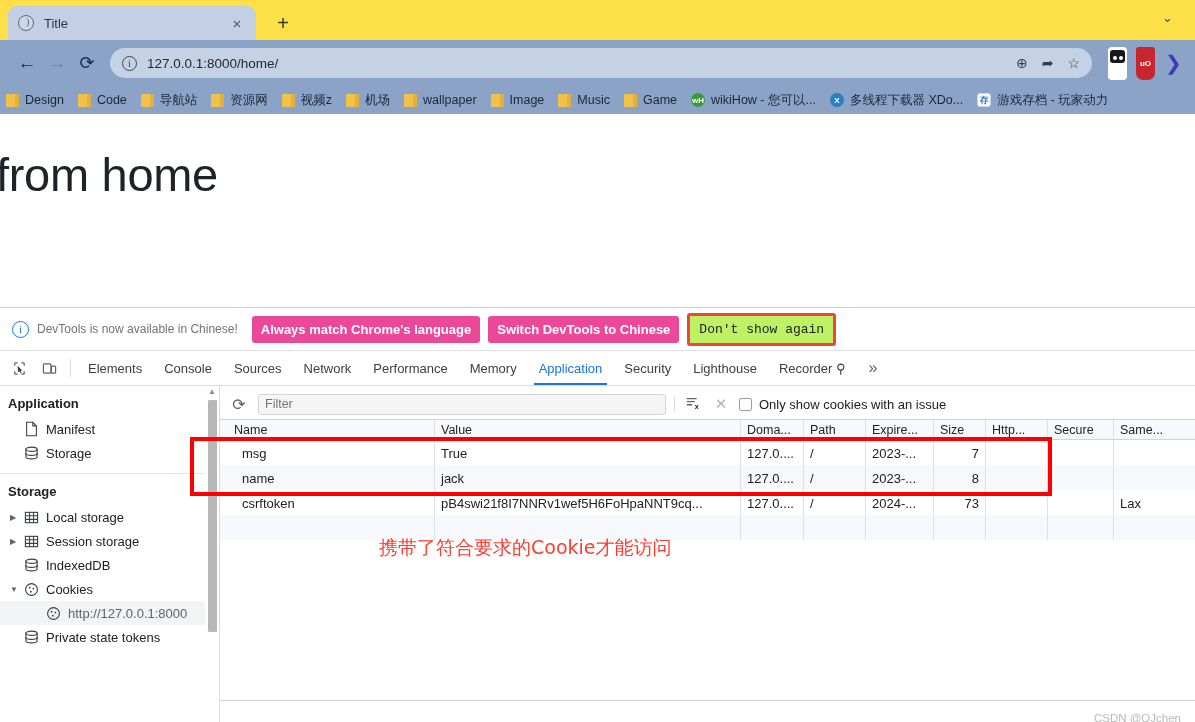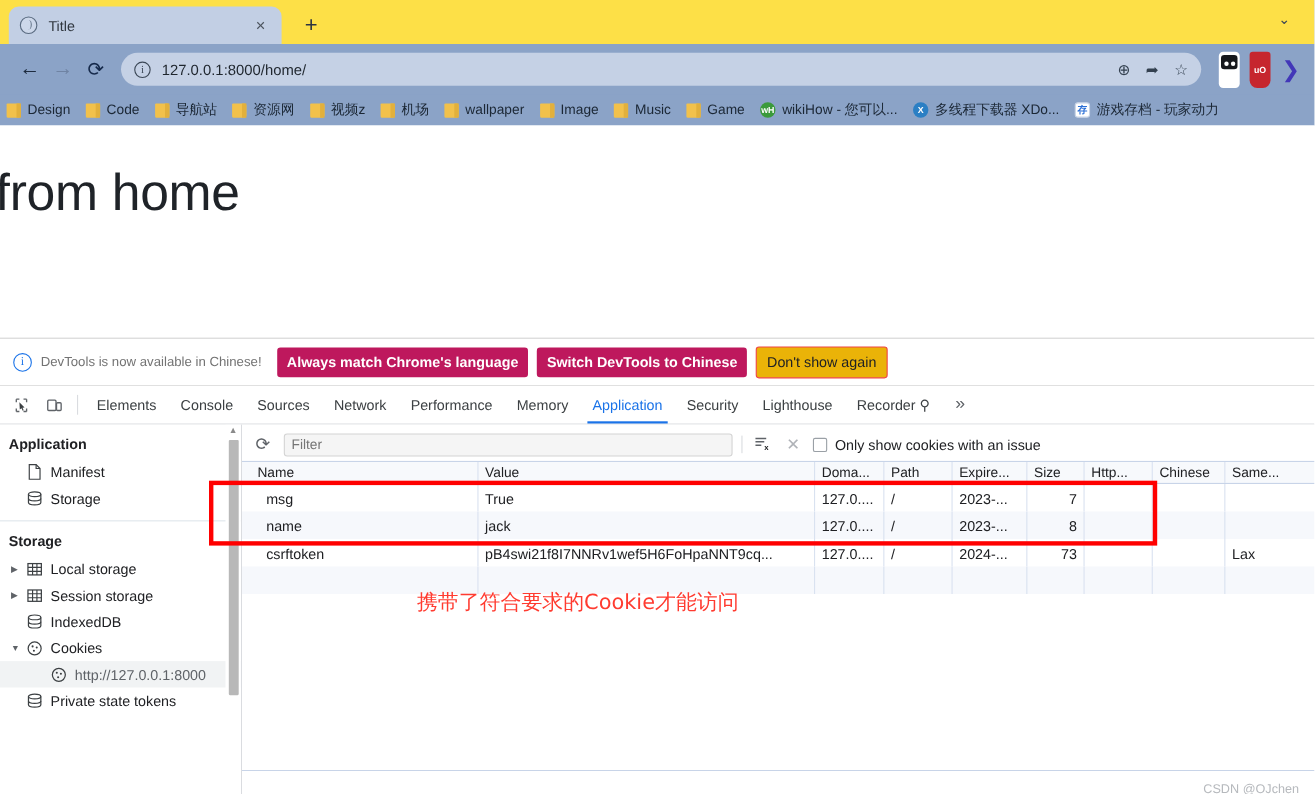--- a/index.html
+++ b/index.html
@@ -182,32 +182,32 @@
   }
   .banner-info {
     width: 17px; height: 17px; border-radius: 50%;
     border: 1.5px solid #1a73e8; color: #1a73e8;
     font-size: 11px; line-height: 14px; text-align: center;
     font-family: "Liberation Serif", serif;
     flex: none;
   }
   .banner-text { font-size: 12px; color: #737373; margin-right: 6px; }
   .btn-blue {
-    background: #be185d; color: #fff;
+    background: #ec4899; color: #fff;
     border: none; border-radius: 3px;
     font-size: 13px; font-weight: bold;
     padding: 6px 9px;
     font-family: "Liberation Sans", sans-serif;
     cursor: default;
   }
   .btn-plain {
-    background: #eab308; color: #202124;
-    border: 1px solid #ef4444; border-radius: 3px;
+    background: #bef264; color: #202124;
+    border: 3px solid #ef4444; border-radius: 3px;
     font-size: 13px; padding: 6px 9px;
-    font-family: Liberation Sans, sans-serif;
+    font-family: Liberation Mono, monospace;
     cursor: default;
   }
 
   .dt-tabs {
     height: 35px;
     display: flex; align-items: center;
     border-bottom: 1px solid #dadce0;
     padding-left: 4px;
     background: #fff;
     font-size: 13px;
@@ -622,21 +622,21 @@
 
       <div class="ctable">
         <div class="chead">
           <div class="c c-name">Name</div>
           <div class="c c-value">Value</div>
           <div class="c c-domain">Doma...</div>
           <div class="c c-path">Path</div>
           <div class="c c-expire">Expire...</div>
           <div class="c c-size">Size</div>
           <div class="c c-http">Http...</div>
-          <div class="c c-secure">Chinese</div>
+          <div class="c c-secure">Secure</div>
           <div class="c c-same">Same...</div>
         </div>
 
         <div class="crow">
           <div class="c c-name">msg</div>
           <div class="c c-value">True</div>
           <div class="c c-domain">127.0....</div>
           <div class="c c-path">/</div>
           <div class="c c-expire">2023-...</div>
           <div class="c c-size num">7</div>

